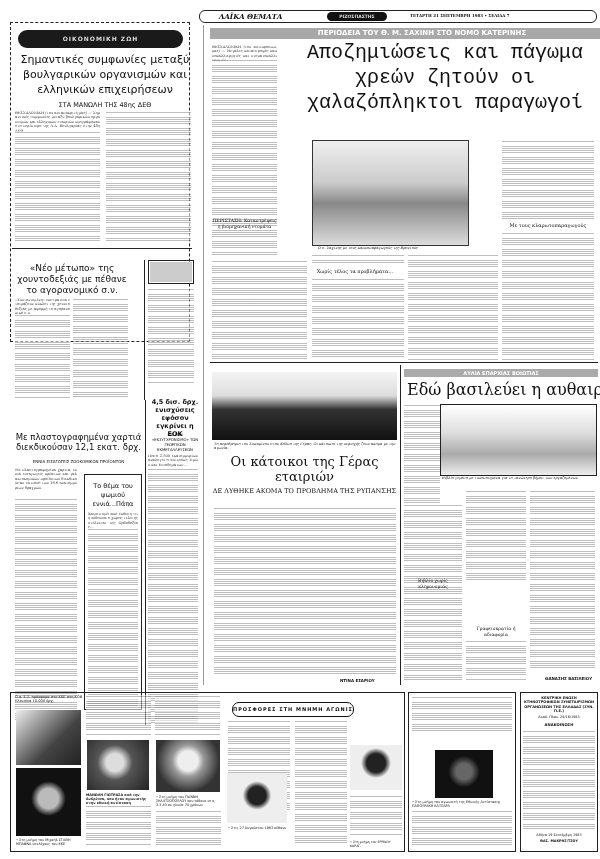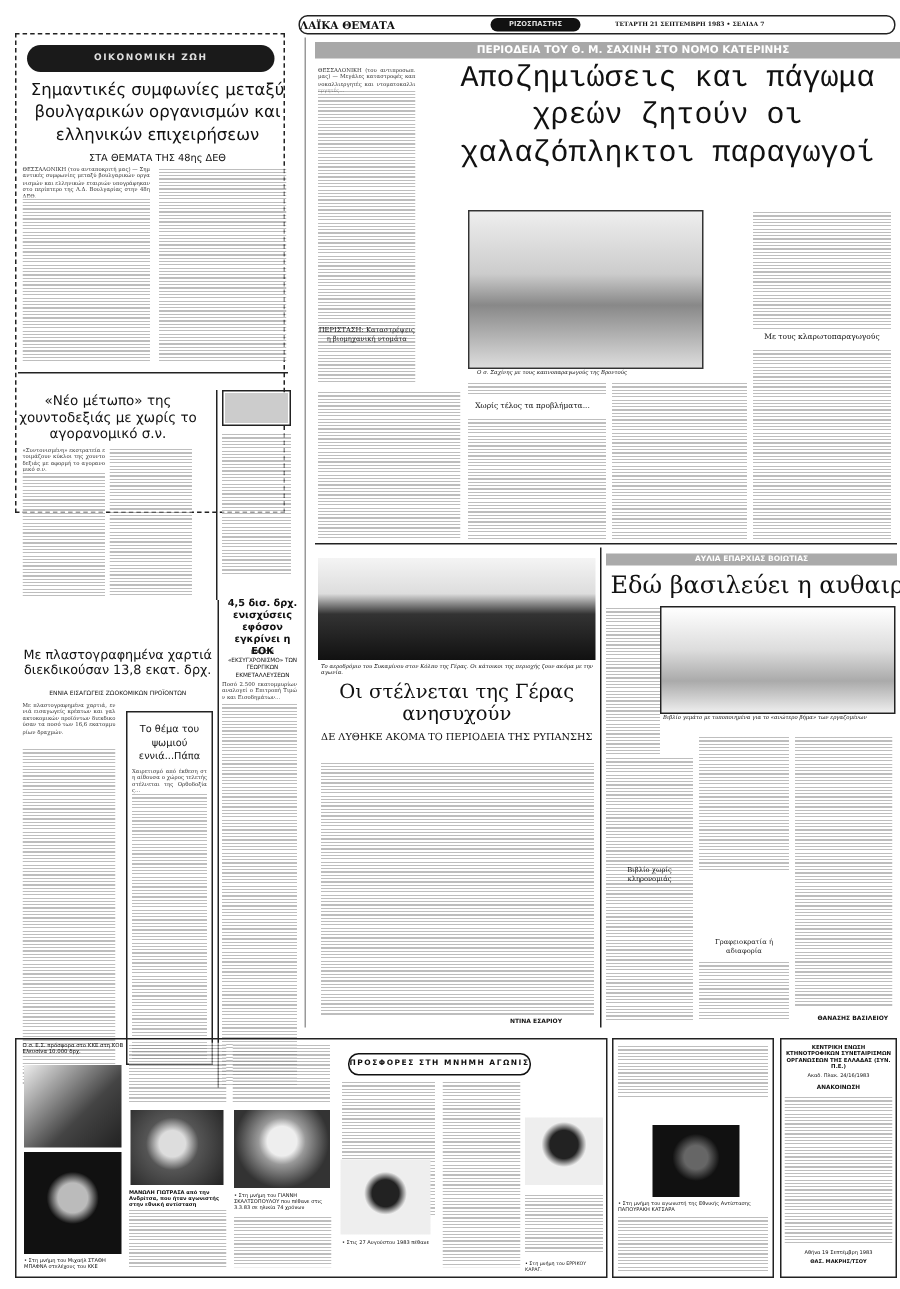--- a/index.html
+++ b/index.html
@@ -15,54 +15,54 @@
   .photo.dark{background:#1a1a1a;}
   .banner{position:absolute;background:#1a1a1a;color:#ddd;font-family:"DejaVu Sans",sans-serif;font-weight:bold;text-align:center;letter-spacing:1px;overflow:hidden;white-space:nowrap;}
   .bar{position:absolute;background:#bbb;color:#fff;font-family:"DejaVu Sans",sans-serif;font-weight:bold;text-align:center;white-space:nowrap;overflow:hidden;}
   .rule{position:absolute;background:#222;}
   .fill{position:absolute;left:0;right:0;background:repeating-linear-gradient(#fff 0 1.4px,#888 1.4px 2.2px);opacity:.55;}
 </style>
 </head>
 <body>
 
 <div class="box" style="left:199px;top:10px;width:398px;height:13px;border-radius:6px;"></div>
-<div class="abs serif" style="left:200px;top:12px;font-size:7px;font-weight:bold;">ΛΑΪΚΑ ΘΕΜΑΤΑ</div>
+<div class="abs serif" style="left:219px;top:12px;font-size:7px;font-weight:bold;font-style:italic;">ΛΑΪΚΑ ΘΕΜΑΤΑ</div>
 <div class="abs sans" style="left:327px;top:12px;width:60px;height:9px;background:#111;color:#ddd;border-radius:5px;font-size:4.5px;line-height:9px;text-align:center;font-weight:bold;">ΡΙΖΟΣΠΑΣΤΗΣ</div>
 <div class="abs serif" style="left:410px;top:13px;font-size:4px;font-weight:bold;">ΤΕΤΑΡΤΗ 21 ΣΕΠΤΕΜΒΡΗ 1983 • ΣΕΛΙΔΑ 7</div>
 
 <div class="box" style="left:10px;top:22px;width:180px;height:320px;border-width:1px;border-style:dashed;"></div>
 <div class="banner" style="left:18px;top:30px;width:165px;height:18px;border-radius:10px;font-size:6px;line-height:18px;">ΟΙΚΟΝΟΜΙΚΗ ΖΩΗ</div>
 
 <div class="abs sans center" style="left:15px;top:52px;width:180px;font-size:11px;line-height:15px;">Σημαντικές συμφωνίες μεταξύ βουλγαρικών οργανισμών και ελληνικών επιχειρήσεων</div>
-<div class="abs sans center" style="left:15px;top:101px;width:180px;font-size:6.5px;">ΣΤΑ ΘΕΜΑΤΑ ΤΗΣ 48ης ΔΕΘ</div>
+<div class="abs sans center" style="left:15px;top:101px;width:180px;font-size:6.5px;">ΣΤΑ ΜΑΝΩΛΗ ΤΗΣ 48ης ΔΕΘ</div>
 <div class="txt" style="left:15px;top:111px;width:85px;height:130px;"><span>ΘΕΣΣΑΛΟΝΙΚΗ (του ανταποκριτή μας) — Σημαντικές συμφωνίες μεταξύ βουλγαρικών οργανισμών και ελληνικών εταιριών υπογράφηκαν στο περίπτερο της Λ.Δ. Βουλγαρίας στην 48η ΔΕΘ.</span><div class="fill" style="top:20px;bottom:0;"></div></div>
 <div class="txt" style="left:106px;top:111px;width:85px;height:130px;">
     <div class="fill" style="top:0;bottom:0;"></div>
   </div>
 <div class="rule" style="left:12px;top:248px;width:180px;height:1px;"></div>
 
-<div class="abs sans center" style="left:12px;top:263px;width:120px;font-size:9px;line-height:11px;">«Νέο μέτωπο» της χουντοδεξιάς με χωρίς το αγορανομικό σ.ν.</div>
+<div class="abs sans center" style="left:12px;top:263px;width:120px;font-size:9px;line-height:11px;">«Νέο μέτωπο» της χουντοδεξιάς με πέθανε το αγορανομικό σ.ν.</div>
 <div class="txt" style="left:15px;top:298px;width:55px;height:100px;"><span>«Συντονισμένη» εκστρατεία ετοιμάζουν κύκλοι της χουντοδεξιάς με αφορμή το αγορανομικό σ.ν.</span><div class="fill" style="top:16px;bottom:0;"></div></div>
 <div class="txt" style="left:73px;top:298px;width:55px;height:100px;">
     <div class="fill" style="top:0;bottom:0;"></div>
   </div>
 <div class="rule" style="left:144px;top:260px;width:1px;height:140px;"></div>
 
 <div class="box" style="left:148px;top:260px;width:46px;height:24px;"></div>
 <div class="photo light" style="left:150px;top:262px;width:42px;height:20px;"></div>
 <div class="txt" style="left:148px;top:288px;width:46px;height:95px;">
     <div class="fill" style="top:0;bottom:0;"></div>
   </div>
 
 <div class="abs sans center" style="left:150px;top:398px;width:50px;font-size:6.5px;line-height:8px;font-weight:bold;">4,5 δισ. δρχ. ενισχύσεις εφόσον εγκρίνει η ΕΟΚ</div>
 <div class="abs sans center" style="left:150px;top:432px;width:50px;font-size:3.8px;line-height:5px;">ΓΙΑ ΤΟΝ «ΕΚΣΥΓΧΡΟΝΙΣΜΟ» ΤΩΝ ΓΕΩΡΓΙΚΩΝ ΕΚΜΕΤΑΛΛΕΥΣΕΩΝ</div>
 <div class="txt" style="left:148px;top:454px;width:50px;height:270px;"><span>Ποσό 2.500 εκατομμυρίων αναλογεί ο Επιτροπή Τιμών και Εισοδημάτων...</span><div class="fill" style="top:14px;bottom:0;"></div></div>
 <div class="rule" style="left:145px;top:400px;width:1px;height:325px;"></div>
 
-<div class="abs sans center" style="left:12px;top:432px;width:133px;font-size:8.5px;line-height:10px;">Με πλαστογραφημένα χαρτιά διεκδικούσαν 13,8 εκατ. δρχ.</div>
+<div class="abs sans center" style="left:12px;top:432px;width:133px;font-size:8.5px;line-height:10px;">Με πλαστογραφημένα χαρτιά διεκδικούσαν 12,1 εκατ. δρχ.</div>
 <div class="abs sans center" style="left:12px;top:459px;width:133px;font-size:4px;">ΕΝΝΙΑ ΕΙΣΑΓΩΓΕΙΣ ΖΩΟΚΟΜΙΚΩΝ ΠΡΟΪΟΝΤΩΝ</div>
 <div class="txt" style="left:15px;top:468px;width:62px;height:255px;"><span>Με πλαστογραφημένα χαρτιά, εννιά εισαγωγείς κρέατων και γαλακτοκομικών προϊόντων διεκδικούσαν τα ποσό των 16,6 εκατομμυρίων δραχμών.</span><div class="fill" style="top:30px;bottom:0;"></div></div>
 
 <div class="box" style="left:84px;top:474px;width:58px;height:236px;border-width:1.5px;"></div>
 <div class="abs sans center" style="left:86px;top:482px;width:54px;font-size:6.5px;line-height:9px;">Το θέμα του ψωμιού εννιά...Πάπα</div>
 <div class="txt" style="left:88px;top:512px;width:50px;height:195px;"><span>Χαιρετισμό από έκθεση στη αίθουσα ο χώρος τελετής στέλνεται της Ορθοδοξίας...</span><div class="fill" style="top:16px;bottom:0;"></div></div>
 
 <div class="bar" style="left:210px;top:28px;width:424px;height:11px;font-size:7px;line-height:11px;background:#a8a8a8;">ΠΕΡΙΟΔΕΙΑ ΤΟΥ Θ. Μ. ΣΑΧΙΝΗ ΣΤΟ ΝΟΜΟ ΚΑΤΕΡΙΝΗΣ</div>
 
 <div class="txt" style="left:212px;top:45px;width:65px;height:210px;"><span>ΘΕΣΣΑΛΟΝΙΚΗ (του αντιπροσωπ. μας) — Μεγάλες καταστροφές καπνοκαλλιεργητές και ντοματοκαλλιεργητές...</span><div class="fill" style="top:14px;bottom:0;"></div></div>
@@ -87,22 +87,22 @@
     <div class="fill" style="top:0;bottom:0;"></div>
   </div>
 <div class="abs serif center" style="left:502px;top:222px;width:92px;font-size:5px;">Με τους κλαρωτοπαραγωγούς</div>
 <div class="txt" style="left:502px;top:232px;width:92px;height:128px;">
     <div class="fill" style="top:0;bottom:0;"></div>
   </div>
 <div class="rule" style="left:210px;top:362px;width:388px;height:1px;"></div>
 
 <div class="photo dark" style="left:212px;top:372px;width:185px;height:68px;background:linear-gradient(180deg,#f4f4f4 0%,#ddd 35%,#333 55%,#111 100%);"></div>
 <div class="abs serif" style="left:214px;top:442px;width:182px;font-size:3.6px;line-height:4.4px;font-style:italic;">Το αεροδρόμιο του Συκαμίνου στον Κόλπο της Γέρας. Οι κάτοικοι της περιοχής ζουν ακόμα με την αγωνία.</div>
-<div class="abs serif center" style="left:212px;top:454px;width:185px;font-size:13px;line-height:15px;">Οι στέλνεται της Γέρας ανησυχούν</div>
-<div class="abs serif center" style="left:212px;top:487px;width:185px;font-size:6.5px;line-height:8px;">ΔΕ ΛΥΘΗΚΕ ΑΚΟΜΑ ΤΟ ΠΕΡΙΟΔΕΙΑ ΤΗΣ ΡΥΠΑΝΣΗΣ</div>
+<div class="abs serif center" style="left:212px;top:454px;width:185px;font-size:13px;line-height:15px;">Οι κάτοικοι της Γέρας εταιριών</div>
+<div class="abs serif center" style="left:212px;top:487px;width:185px;font-size:6.5px;line-height:8px;">ΔΕ ΛΥΘΗΚΕ ΑΚΟΜΑ ΤΟ ΠΡΟΒΛΗΜΑ ΤΗΣ ΡΥΠΑΝΣΗΣ</div>
 <div class="txt" style="left:214px;top:507px;width:182px;height:170px;">
     <div class="fill" style="top:0;bottom:0;"></div>
   </div>
 <div class="abs sans" style="left:340px;top:678px;font-size:4px;font-weight:bold;">ΝΤΙΝΑ ΕΣΑΡΙΟΥ</div>
 <div class="rule" style="left:400px;top:365px;width:1px;height:320px;"></div>
 
 <div class="bar" style="left:404px;top:369px;width:194px;height:8px;font-size:5px;line-height:8px;background:#aaa;">ΑΥΛΙΑ ΕΠΑΡΧΙΑΣ ΒΟΙΩΤΙΑΣ</div>
 <div class="abs serif" style="left:407px;top:380px;width:195px;font-size:16px;line-height:20px;white-space:nowrap;">Εδώ βασιλεύει η αυθαιρεσία</div>
 <div class="txt" style="left:404px;top:404px;width:36px;height:100px;">
     <div class="fill" style="top:0;bottom:0;"></div>

